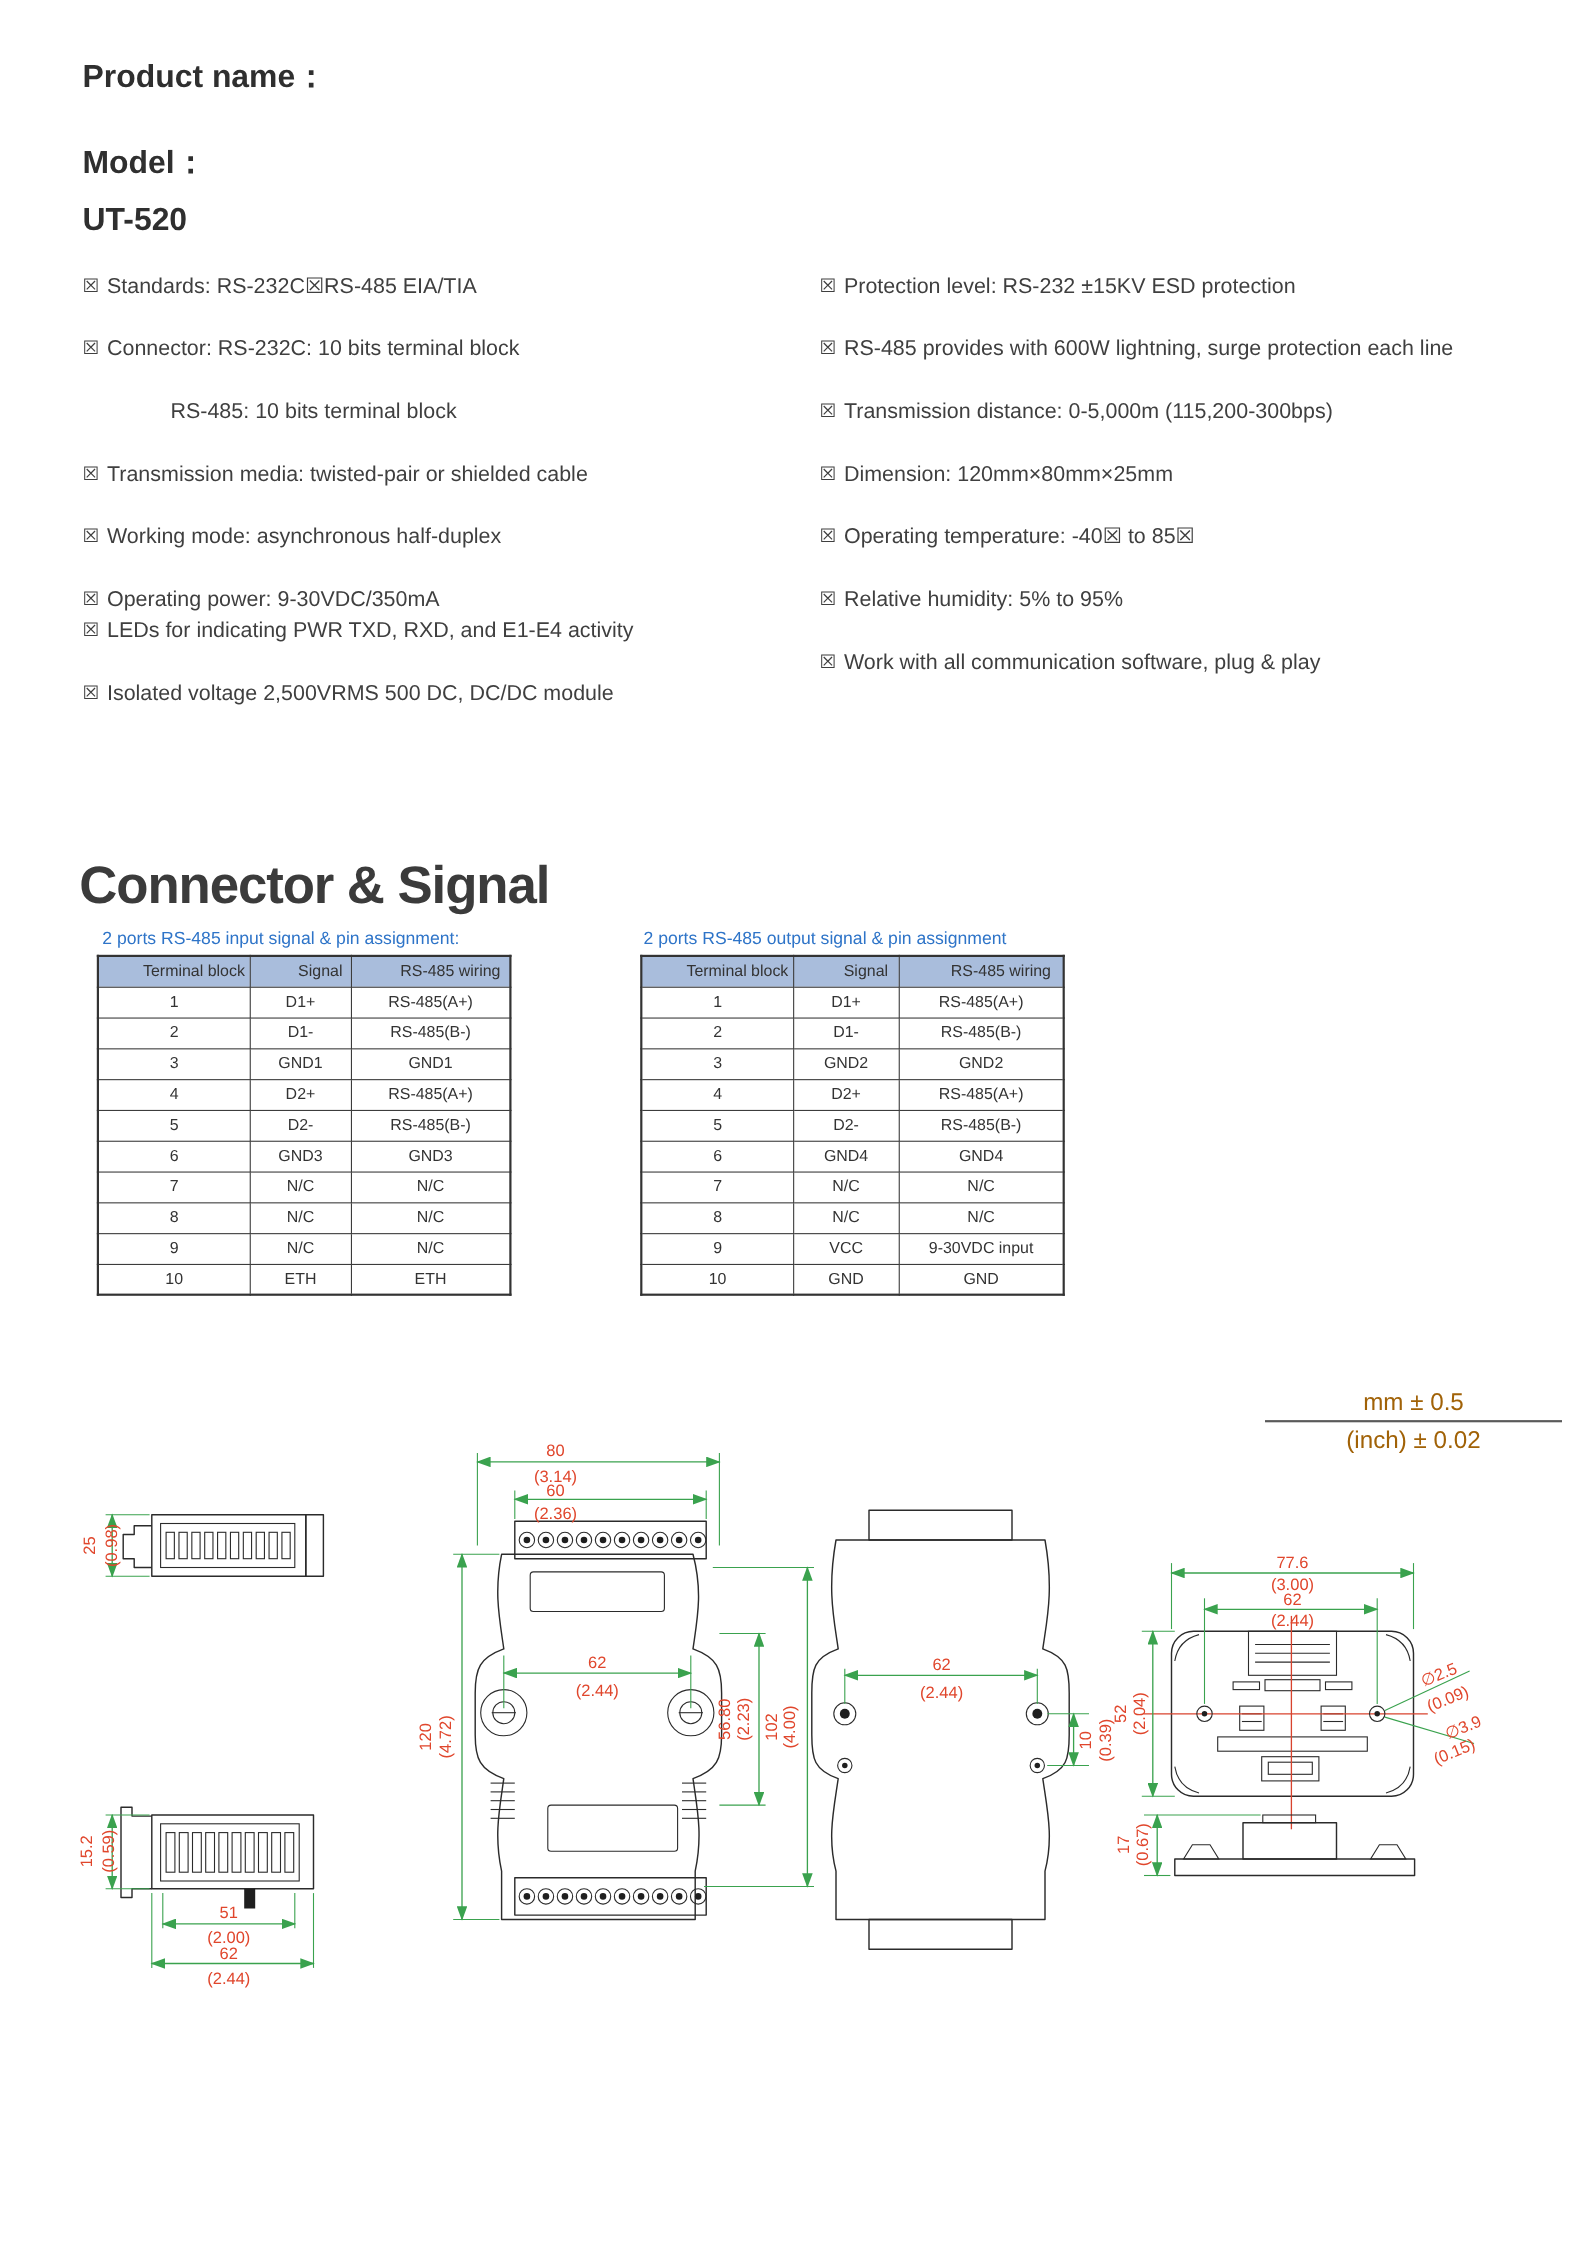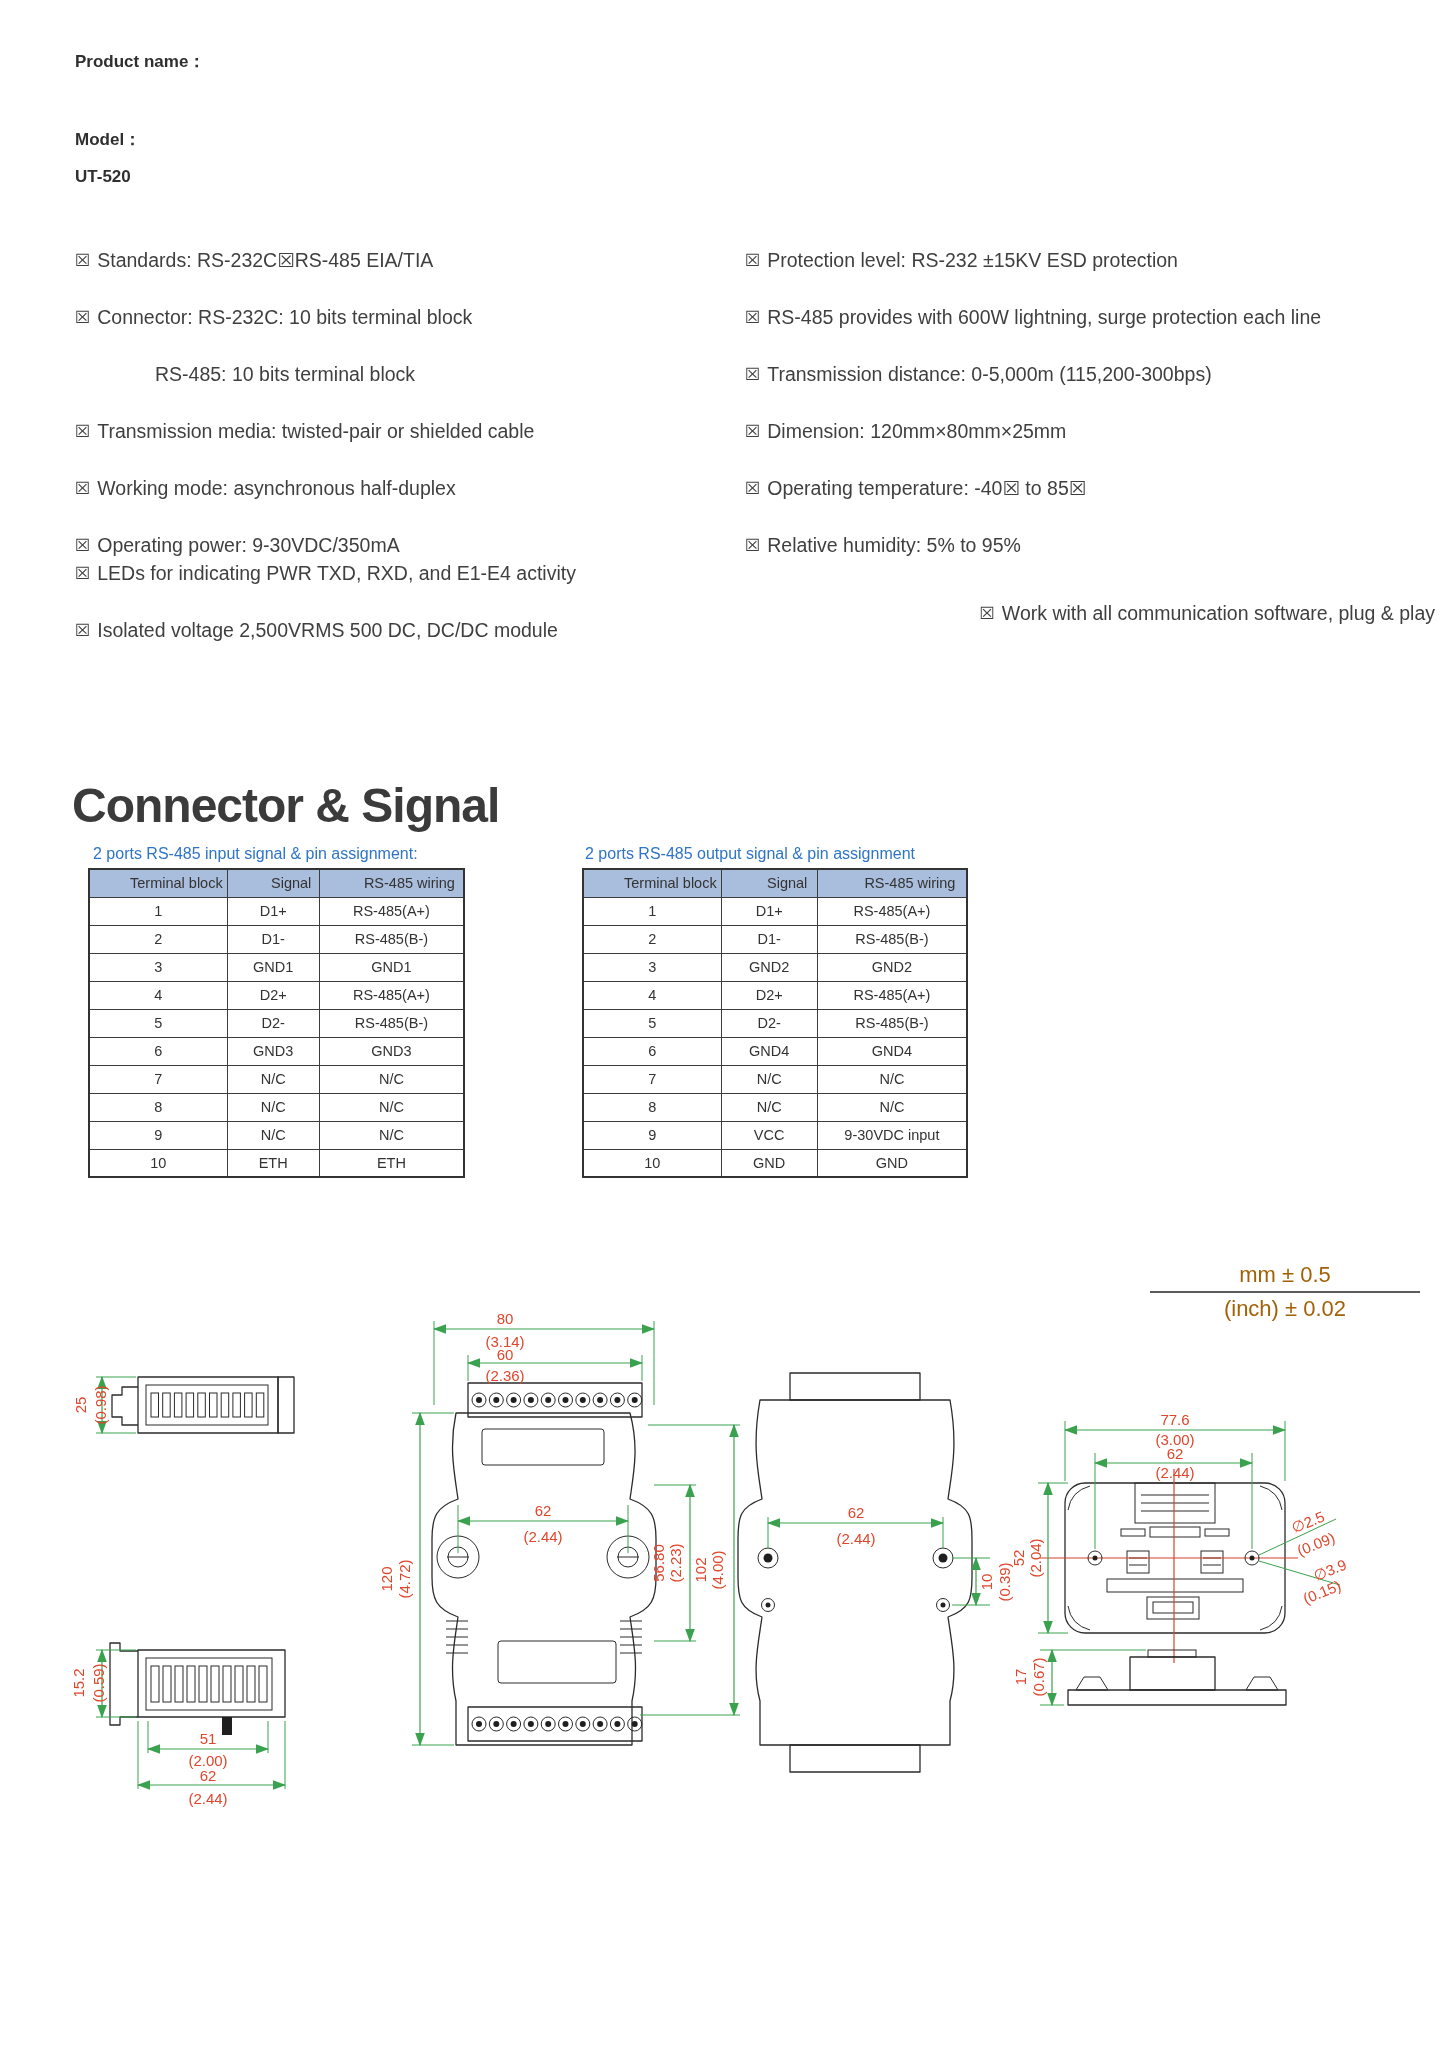--- a/index.html
+++ b/index.html
@@ -8,31 +8,31 @@
     --dim-line-green:#3aa24e;
     --dim-text-red:#e0462c;
     --text-dark:#3a3a3a;
   }
   html,body{margin:0;padding:0;background:#ffffff;}
   #page{
     position:relative;width:1448px;height:2048px;background:#fff;overflow:hidden;
     font-family:"Liberation Sans","DejaVu Sans",sans-serif;color:var(--text-dark);
   }
   
-  .title-line{position:absolute;left:75px;display:flex;gap:16px;font-weight:bold;font-size:17px;color:#2f2f2f;}
+  .title-line{position:absolute;left:75px;display:flex;gap:16px;font-weight:bold;font-size:29px;color:#2f2f2f;}
   #title-block{top:50px;}
   #model-block{top:128px;flex-direction:column;}
   
   .spec-col{position:absolute;top:246px;font-size:19.5px;color:#3f3f3f;}
   #spec-left{left:75px;width:640px;}
   #spec-right{left:745px;width:690px;}
   .spec-item{line-height:28px;height:28px;margin-bottom:29px;white-space:nowrap;}
   .spec-item.tight{margin-bottom:0;}
   .spec-item.indent{padding-left:80px;}
-  .spec-item.extra-gap{margin-top:40px;text-align:right;}
+  .spec-item.extra-gap{margin-top:29px;}
   .bullet{margin-right:7px;font-size:17px;position:relative;top:-1px;}
   
   #section-heading{position:absolute;left:72px;top:738px;font-size:48px;font-weight:800;
     letter-spacing:-1px;color:#3b3b3b;margin-top:40px;}
   
   .table-title{position:absolute;font-size:16px;color:var(--table-title-blue);white-space:nowrap;}
   #input-table-title{left:93px;top:845px;}
   #output-table-title{left:585px;top:845px;}
   .table-mount{position:absolute;top:868px;}
   #input-table-mount{left:88px;}

